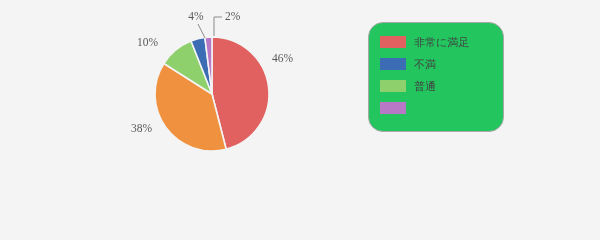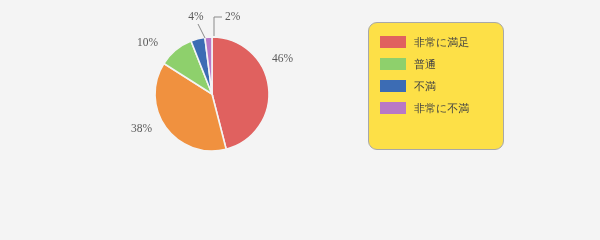--- a/index.html
+++ b/index.html
@@ -39,24 +39,24 @@
   .slice {
     stroke: #f4f4f4;
     stroke-width: 1.6;
   }
   
   #legend-box {
     position: absolute;
     left: 368px;
     top: 22px;
     width: 136px;
-    height: 128px;
+    height: 110px;
     border: 1px solid #a8a8a8;
-    border-radius: 9px;
-    background: #fde047;
+    border-radius: 15px;
+    background: #22c55e;
   }
   #legend-list {
     position: absolute;
     left: 11px;
     top: 8px;
     width: 120px;
   }
   .legend-row {
     display: flex;
     align-items: center;
@@ -102,27 +102,26 @@
       </g>
   </svg>
 
   <div id="legend-box">
     <div id="legend-list">
         <div class="legend-row">
           <span class="legend-swatch" style="background: rgb(224, 97, 95);"></span>
           <span class="legend-label">非常に満足</span>
         </div>
         <div class="legend-row">
+          <span class="legend-swatch" style="background: rgb(60, 108, 180);"></span>
+          <span class="legend-label">不満</span>
+        </div>
+        <div class="legend-row">
           <span class="legend-swatch" style="background: rgb(142, 208, 108);"></span>
           <span class="legend-label">普通</span>
         </div>
         <div class="legend-row">
-          <span class="legend-swatch" style="background: rgb(60, 108, 180);"></span>
-          <span class="legend-label">不満</span>
-        </div>
-        <div class="legend-row">
           <span class="legend-swatch" style="background: rgb(185, 120, 198);"></span>
-          <span class="legend-label">非常に不満</span>
         </div>
       </div>
   </div>
 
 </div>
 
 </body></html>

